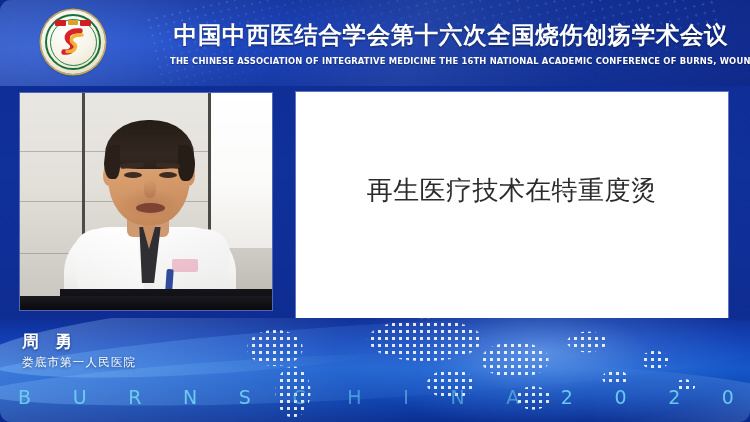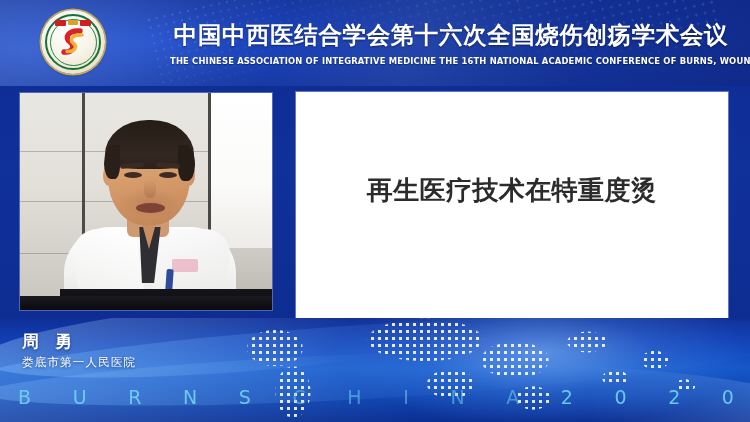--- a/index.html
+++ b/index.html
@@ -4,21 +4,21 @@
 <style>
   * { margin:0; padding:0; box-sizing:border-box; }
   html,body { width:750px; height:422px; overflow:hidden; }
   body {
     font-family:"DejaVu Sans","Liberation Sans",sans-serif;
     background:#0b2a8c;
     position:relative;
   }
 
   
-  #stage { position:absolute; inset:0; width:750px; height:422px; overflow:hidden; }
+  #stage { position:absolute; inset:0; width:750px; height:422px; overflow:hidden;border-radius:11px; }
 
   
   .bg-body {
     position:absolute; left:0; top:0; width:750px; height:422px;
     background:
       linear-gradient(180deg,#0e2b93 0%, #10309a 40%, #0f2e96 62%, #0d2a8a 100%);
   }
   .bg-body::after{
     content:""; position:absolute; inset:0;
     background:
@@ -208,21 +208,21 @@
 
   
   .slide-panel{
     position:absolute; left:296px; top:92px; width:432px; height:245px;
     background:#ffffff;
     box-shadow:0 0 0 1px rgba(255,255,255,.35);
     display:flex; align-items:center; justify-content:center;
   }
   .slide-text{
     width:360px; text-align:center; color:#2b2b2b;
-    font-size:26px; line-height:1.34; font-weight:700;
+    font-size:26px; line-height:1.34; font-weight:400;
     letter-spacing:.4px;
     transform:translateY(-24px);
   }
 
   
   .bottom-band{
     position:absolute; left:0; top:318px; width:750px; height:104px;
     overflow:hidden;
     background:linear-gradient(180deg,#0f2e96 0%, #1140b5 22%, #1557c9 48%, #0f46b4 74%, #0b2f93 100%);
   }

